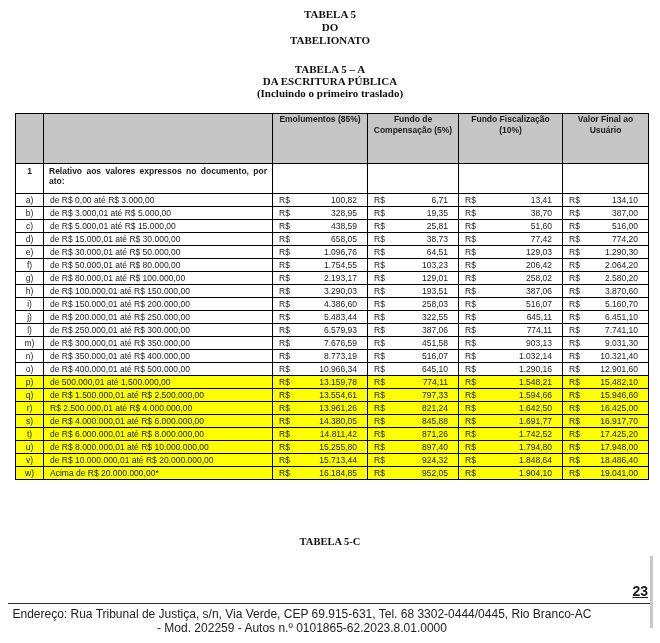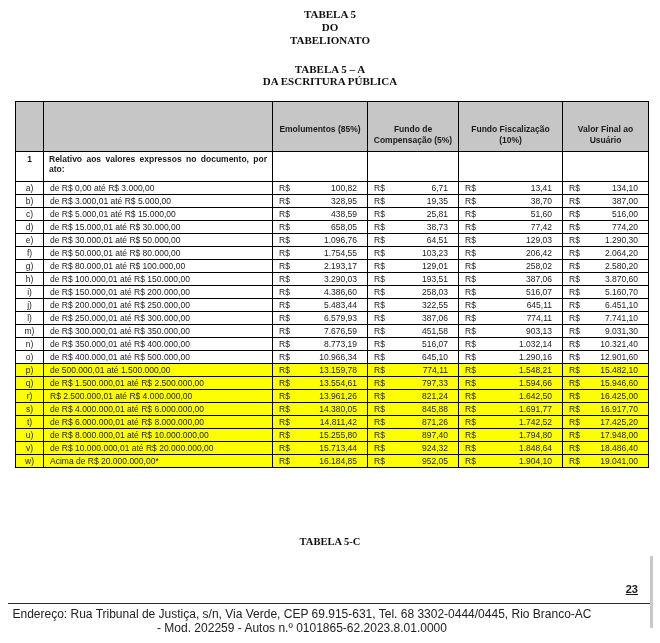--- a/index.html
+++ b/index.html
@@ -37,21 +37,21 @@
   .fee-table td, .fee-table th {
     border:1px solid #000;
     font-size:8.5px;
     padding:0;
     overflow:hidden;
   }
   .fee-table thead th {
     background:var(--hdr, #c6c6c6);
     font-weight:bold;
     vertical-align:top;
-    padding:22px 2px 0 2px;
+    padding:0 2px 0 2px;
     line-height:10.5px;
     height:50px;
     text-align:center;
     white-space:normal;
   }
   tr.section-row td {
     height:30px;
     vertical-align:top;
     font-weight:bold;
     padding-top:2px;
@@ -73,23 +73,23 @@
     top:536px; left:0; width:660px;
     text-align:center;
     font-family:"Liberation Serif", serif;
     font-weight:bold;
     font-size:10.5px;
     line-height:12px;
     color:#111;
   }
   .page-number {
     position:absolute;
-    top:583px; right:22px;
+    top:583px; right:12px;
     font-weight:bold;
-    font-size:11px;
+    font-size:14px;
     text-decoration:underline;
   }
   .footer-rule {
     position:absolute;
     top:603px; left:8px; width:645px;
     border-top:1.5px solid #2a2a2a;
   }
   .footer-text {
     position:absolute;
     top:607px; left:0; width:604px;
@@ -110,20 +110,21 @@
 
 <div class="doc-title center">
   <div>TABELA 5</div>
   <div>DO</div>
   <div>TABELIONATO</div>
 </div>
 
 <div class="doc-subtitle center">
   <div>TABELA 5 – A</div>
   <div>DA ESCRITURA PÚBLICA</div>
+  <div>(Incluindo o primeiro traslado)</div>
 </div>
 
 <table class="fee-table">
   <colgroup>
     <col style="width:28px">
     <col style="width:229px">
     <col style="width:95px">
     <col style="width:91px">
     <col style="width:104px">
     <col style="width:86px">

